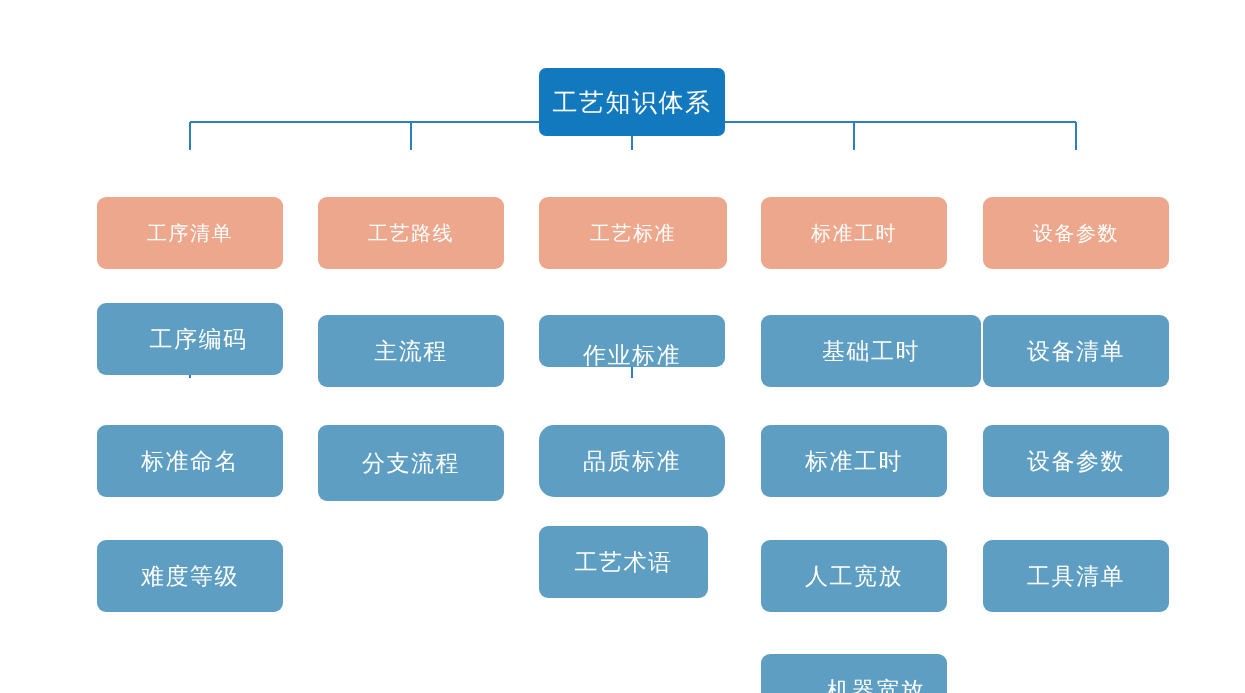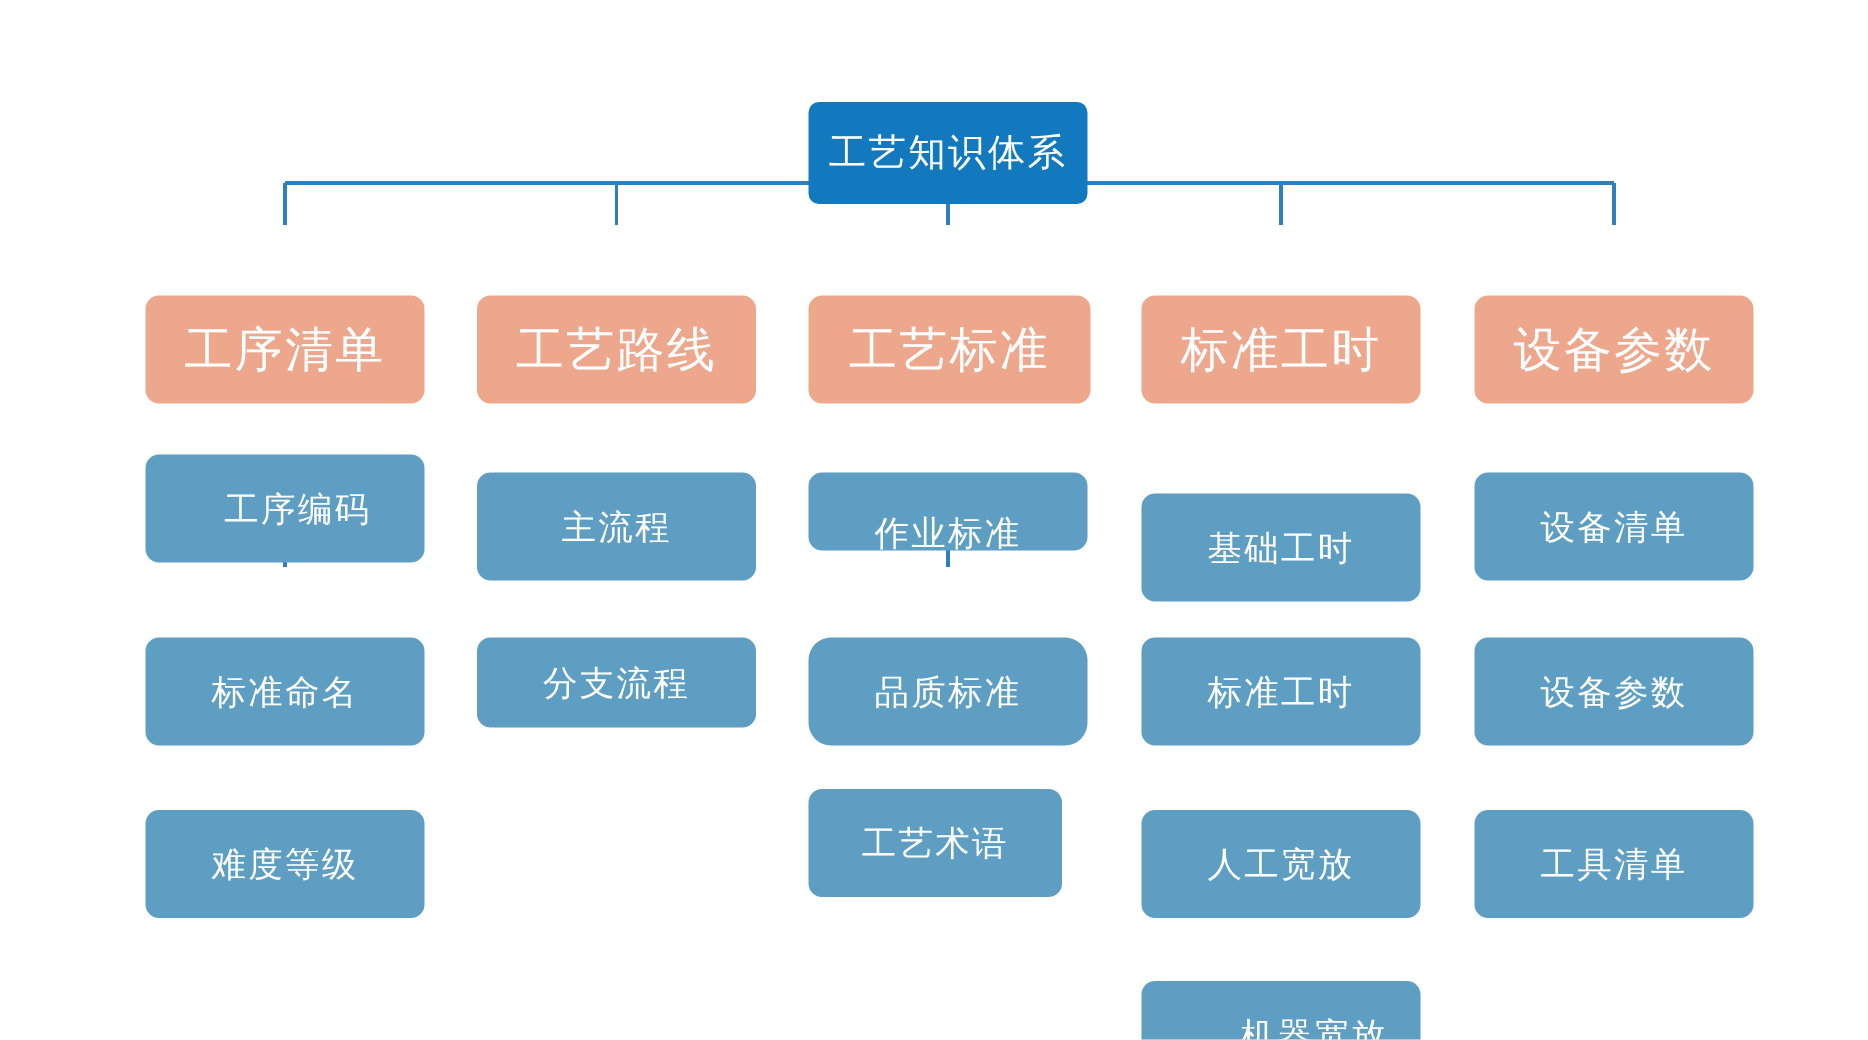--- a/index.html
+++ b/index.html
@@ -48,21 +48,21 @@
   }
 
   .node-root {
     background: #1379bf;
     font-size: 25px;
     border-radius: 7px;
   }
 
   .node-l2 {
     background: #eda78c;
-    font-size: 32px;
+    font-size: 20px;
   }
 
   .node-l3 {
     background: #5d9ec2;
     font-size: 23px;
   }
 
   .node-label {
     display: block;
     line-height: 1;
@@ -113,39 +113,39 @@
       </div>
       <div class="node node-l3" style="left: 97px; top: 493px; width: 186px; height: 72px;">
         <span class="node-label">难度等级</span>
       </div>
       <div class="node node-l2" style="left: 318px; top: 150px; width: 186px; height: 72px;">
         <span class="node-label">工艺路线</span>
       </div>
       <div class="node node-l3" style="left: 318px; top: 268px; width: 186px; height: 72px;">
         <span class="node-label">主流程</span>
       </div>
-      <div class="node node-l3" style="left: 318px; top: 378px; width: 186px; height: 60px; justify-content: center;">
+      <div class="node node-l3" style="left: 318px; top: 378px; width: 186px; height: 76px; justify-content: center;">
         <span class="node-label">分支流程</span>
       </div>
       <div class="node node-l2" style="left: 539px; top: 150px; width: 188px; height: 72px;">
         <span class="node-label">工艺标准</span>
       </div>
       <div class="node node-l3" style="left: 539px; top: 268px; width: 186px; height: 52px; align-items: flex-end;">
         <span class="node-label">作业标准</span>
       </div>
       <div class="node node-l3" style="left: 539px; top: 378px; width: 186px; height: 72px; border-radius: 15px;">
         <span class="node-label">品质标准</span>
       </div>
       <div class="node node-l3" style="left: 539px; top: 479px; width: 169px; height: 72px;">
         <span class="node-label">工艺术语</span>
       </div>
       <div class="node node-l2" style="left: 761px; top: 150px; width: 186px; height: 72px;">
         <span class="node-label">标准工时</span>
       </div>
-      <div class="node node-l3" style="left: 761px; top: 282px; width: 186px; height: 72px;">
+      <div class="node node-l3" style="left: 761px; top: 268px; width: 220px; height: 72px;">
         <span class="node-label">基础工时</span>
       </div>
       <div class="node node-l3" style="left: 761px; top: 378px; width: 186px; height: 72px;">
         <span class="node-label">标准工时</span>
       </div>
       <div class="node node-l3" style="left: 761px; top: 493px; width: 186px; height: 72px;">
         <span class="node-label">人工宽放</span>
       </div>
       <div class="node node-l3" style="left: 761px; top: 607px; width: 186px; height: 72px; padding-left: 44px;">
         <span class="node-label">机器宽放</span>

